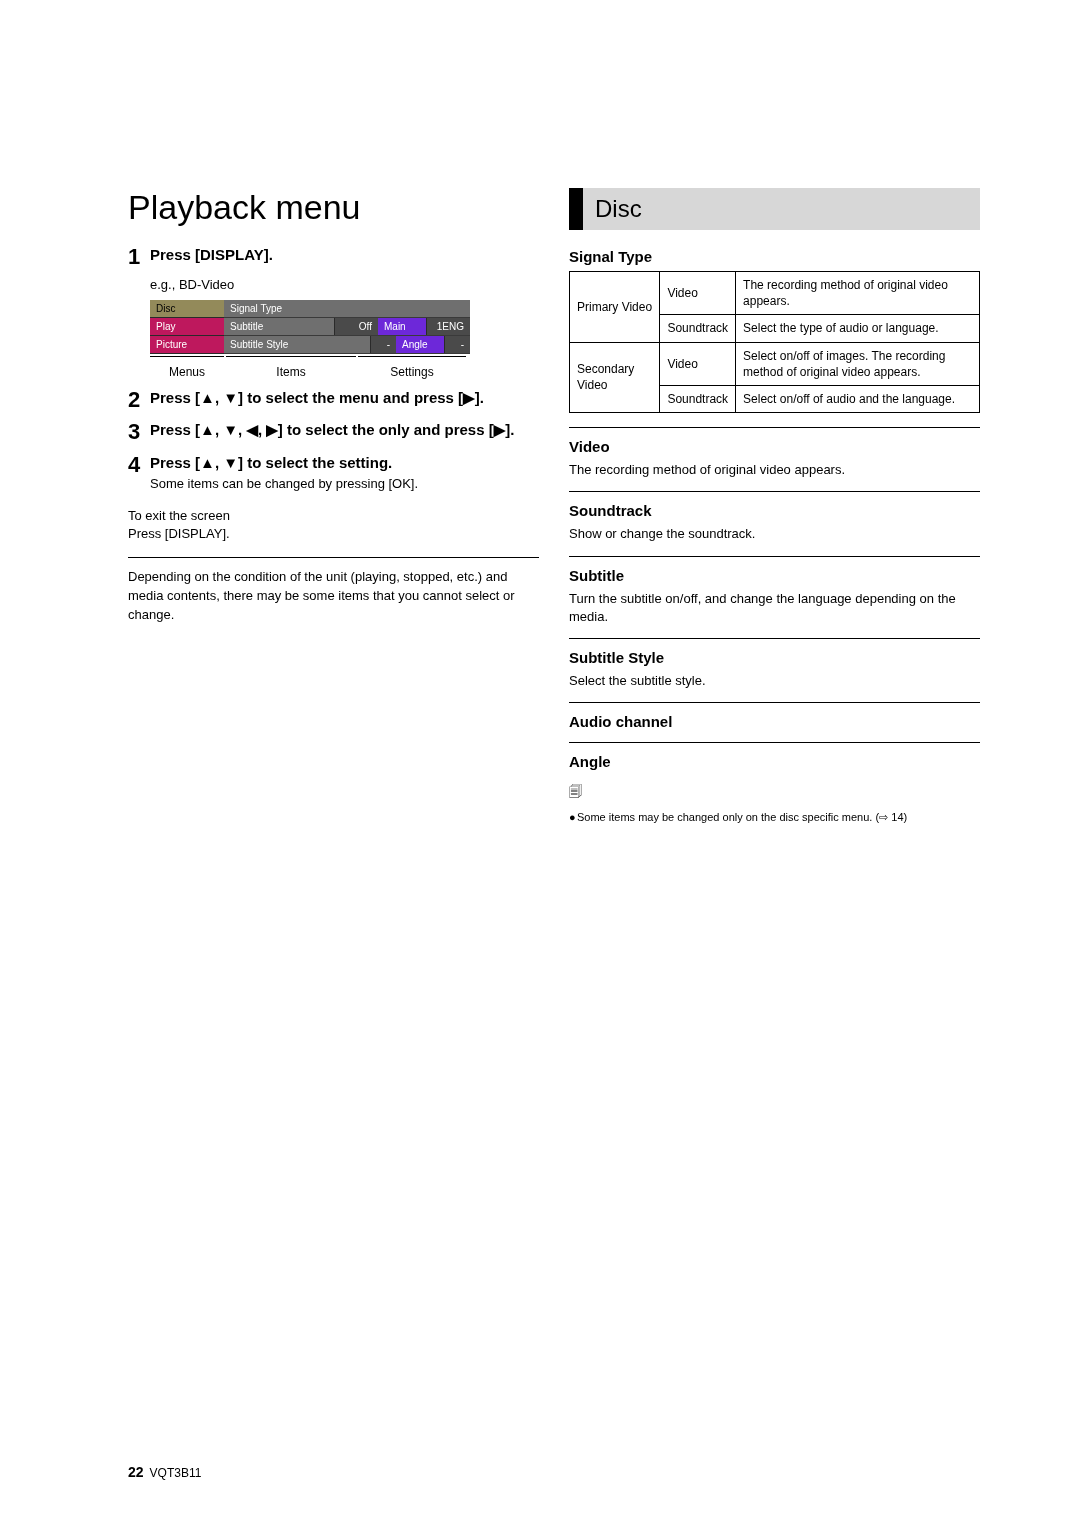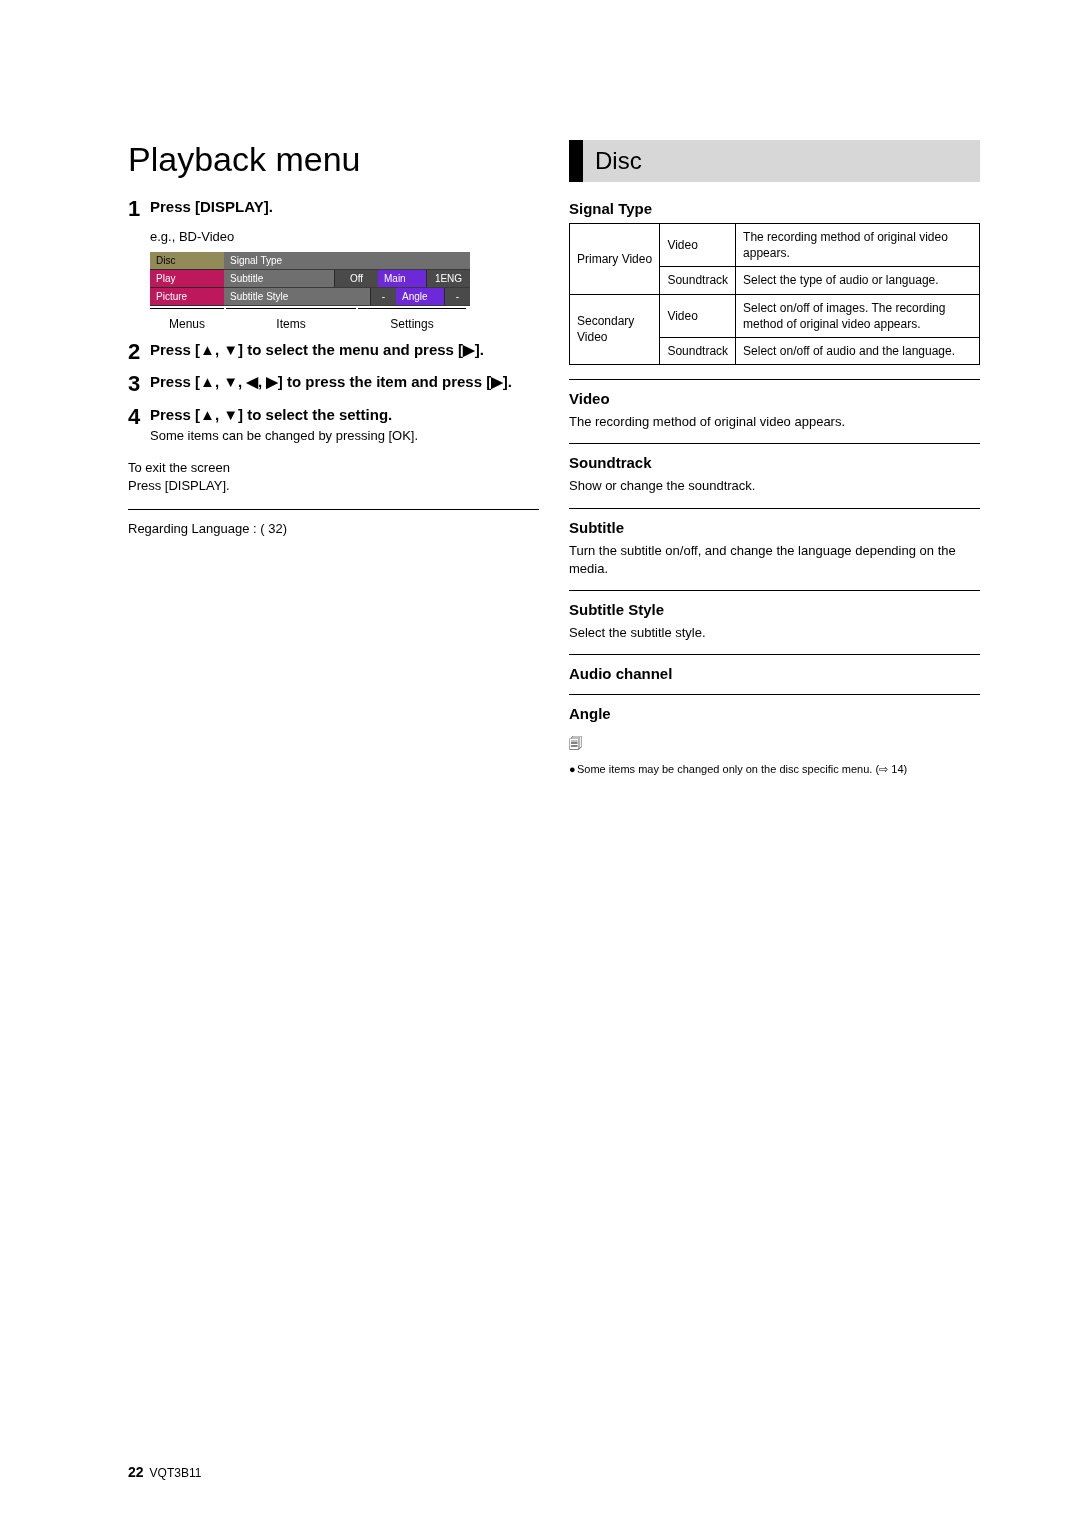--- a/index.html
+++ b/index.html
@@ -9,20 +9,21 @@
     color: #000;
     width: 1080px;
     height: 1528px;
     position: relative;
     font-size: 14px;
   }
   .page {
     padding: 140px 100px 40px 128px;
     display: flex;
     gap: 30px;
+    margin-top: 48px;
   }
   .col { flex: 1; min-width: 0; }
   .left-col { flex: 1; }
   .right-col { flex: 1; }
 
   h1.page-title {
     font-size: 34px;
     font-weight: normal;
     margin-bottom: 18px;
   }
@@ -72,21 +73,21 @@
     border-bottom: 1px solid #3a3a3a;
     height: 18px;
     display: flex;
     align-items: center;
   }
   .osd-items .irow .iname { padding: 3px 6px; flex: 1; }
   .osd-items .irow .ival {
     background: #4a4a4a;
     padding: 3px 6px;
     width: 44px;
-    text-align: center;
+    text-align: right;
     border-left: 1px solid #2a2a2a;
   }
   .osd-items .irow .ival.narrow { width: 26px; }
   .osd-items .irow .ilabel {
     padding: 3px 6px;
     background: #6d28d9;
     width: 48px;
   }
   .osd-labels {
     display: flex;
@@ -206,37 +207,37 @@
           </div>
       </div>
     </div>
 
     <div class="step">
       <div class="step-num">2</div>
       <div class="step-body tri">Press [▲, ▼] to select the menu and press [▶].</div>
     </div>
     <div class="step">
       <div class="step-num">3</div>
-      <div class="step-body tri">Press [▲, ▼, ◀, ▶] to press the item and press [▶].</div>
+      <div class="step-body tri">Press [▲, ▼, ◀, ▶] to select the only and press [▶].</div>
     </div>
     <div class="step">
       <div class="step-num">4</div>
       <div class="step-body tri">
         <span>Press [▲, ▼] to select the setting.</span>
         <div class="step-extra">Some items can be changed by pressing [OK].</div>
       </div>
     </div>
 
     <div class="exit-note">
       <div>To exit the screen</div>
       <div>Press [DISPLAY].</div>
     </div>
 
     <hr class="sep">
-    <div class="para">Regarding Language : (   32)</div>
+    <div class="para">Depending on the condition of the unit (playing, stopped, etc.) and media contents, there may be some items that you cannot select or change.</div>
   </div>
 
   <div class="col right-col">
     <div class="section-bar">
       <div class="accent"></div>
       <div class="txt">Disc</div>
     </div>
 
     <div class="sub-h">Signal Type</div>
     <table class="sig">

